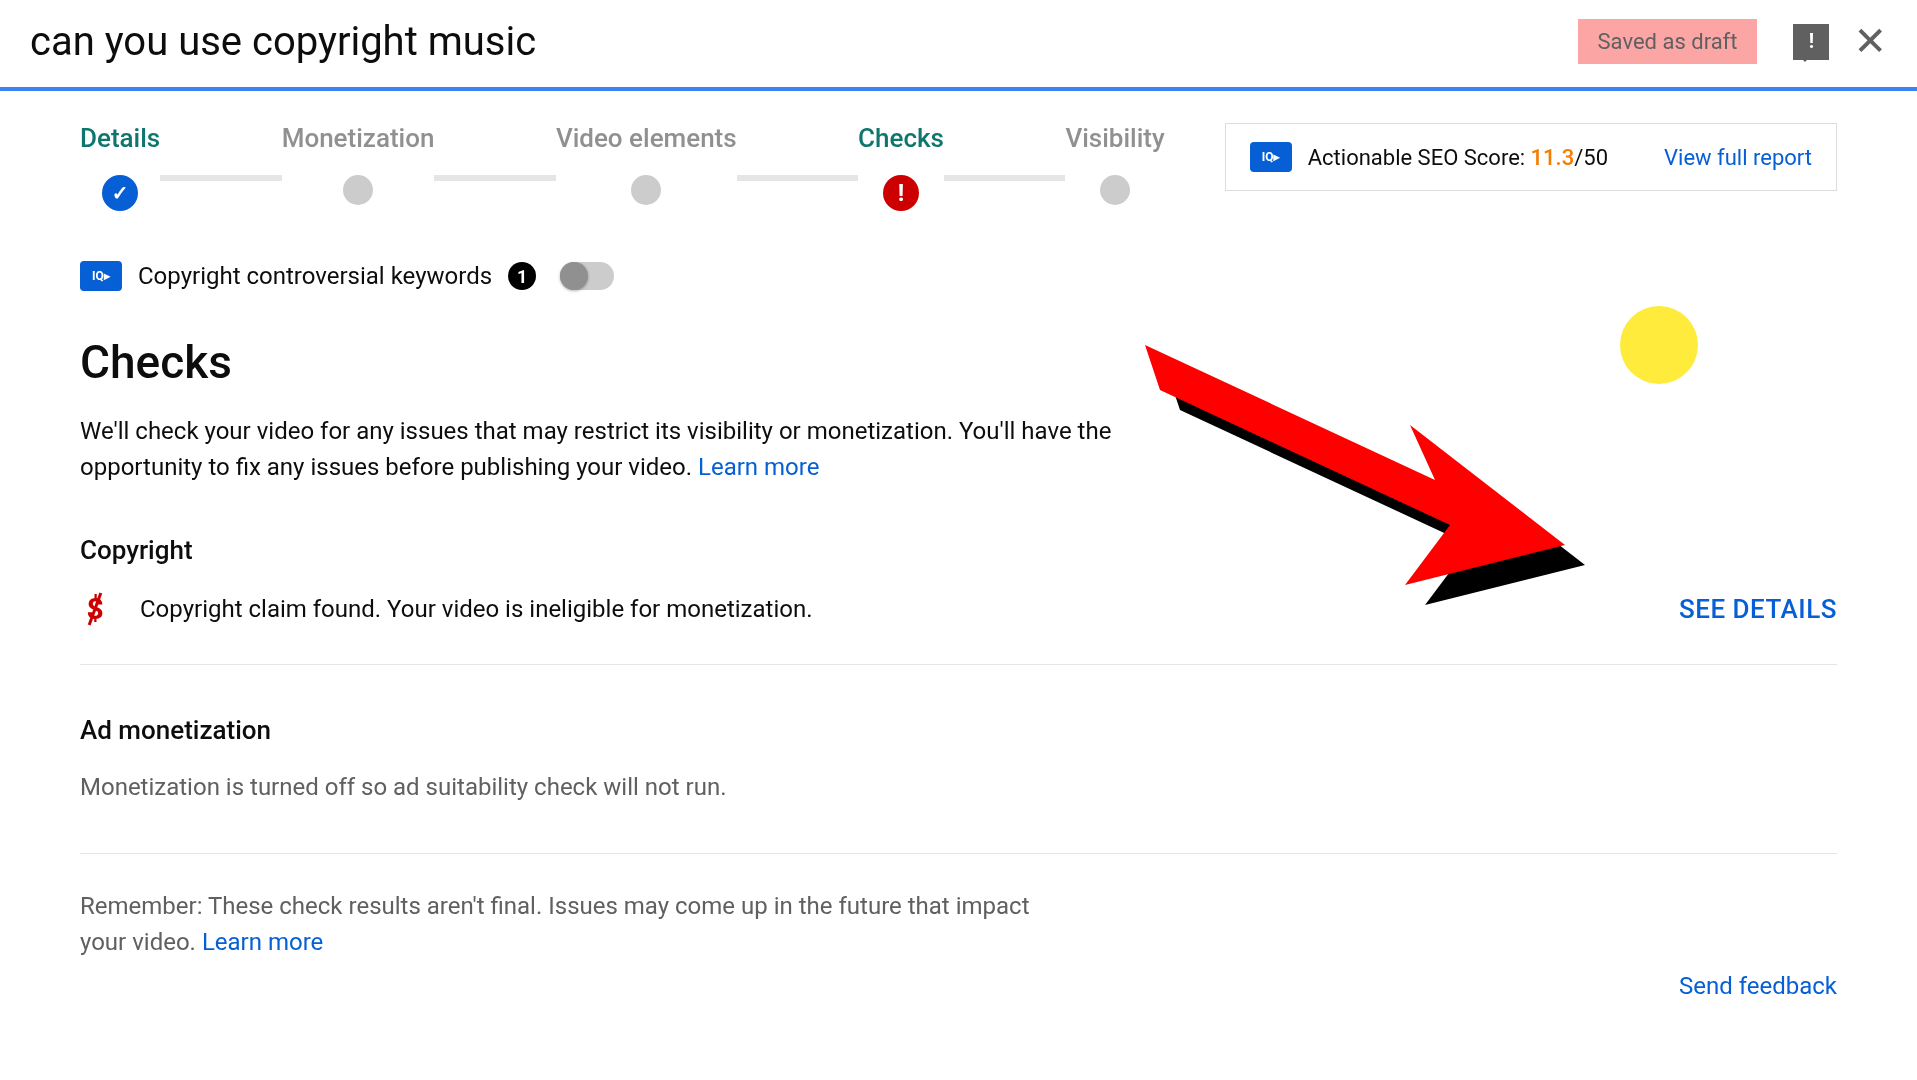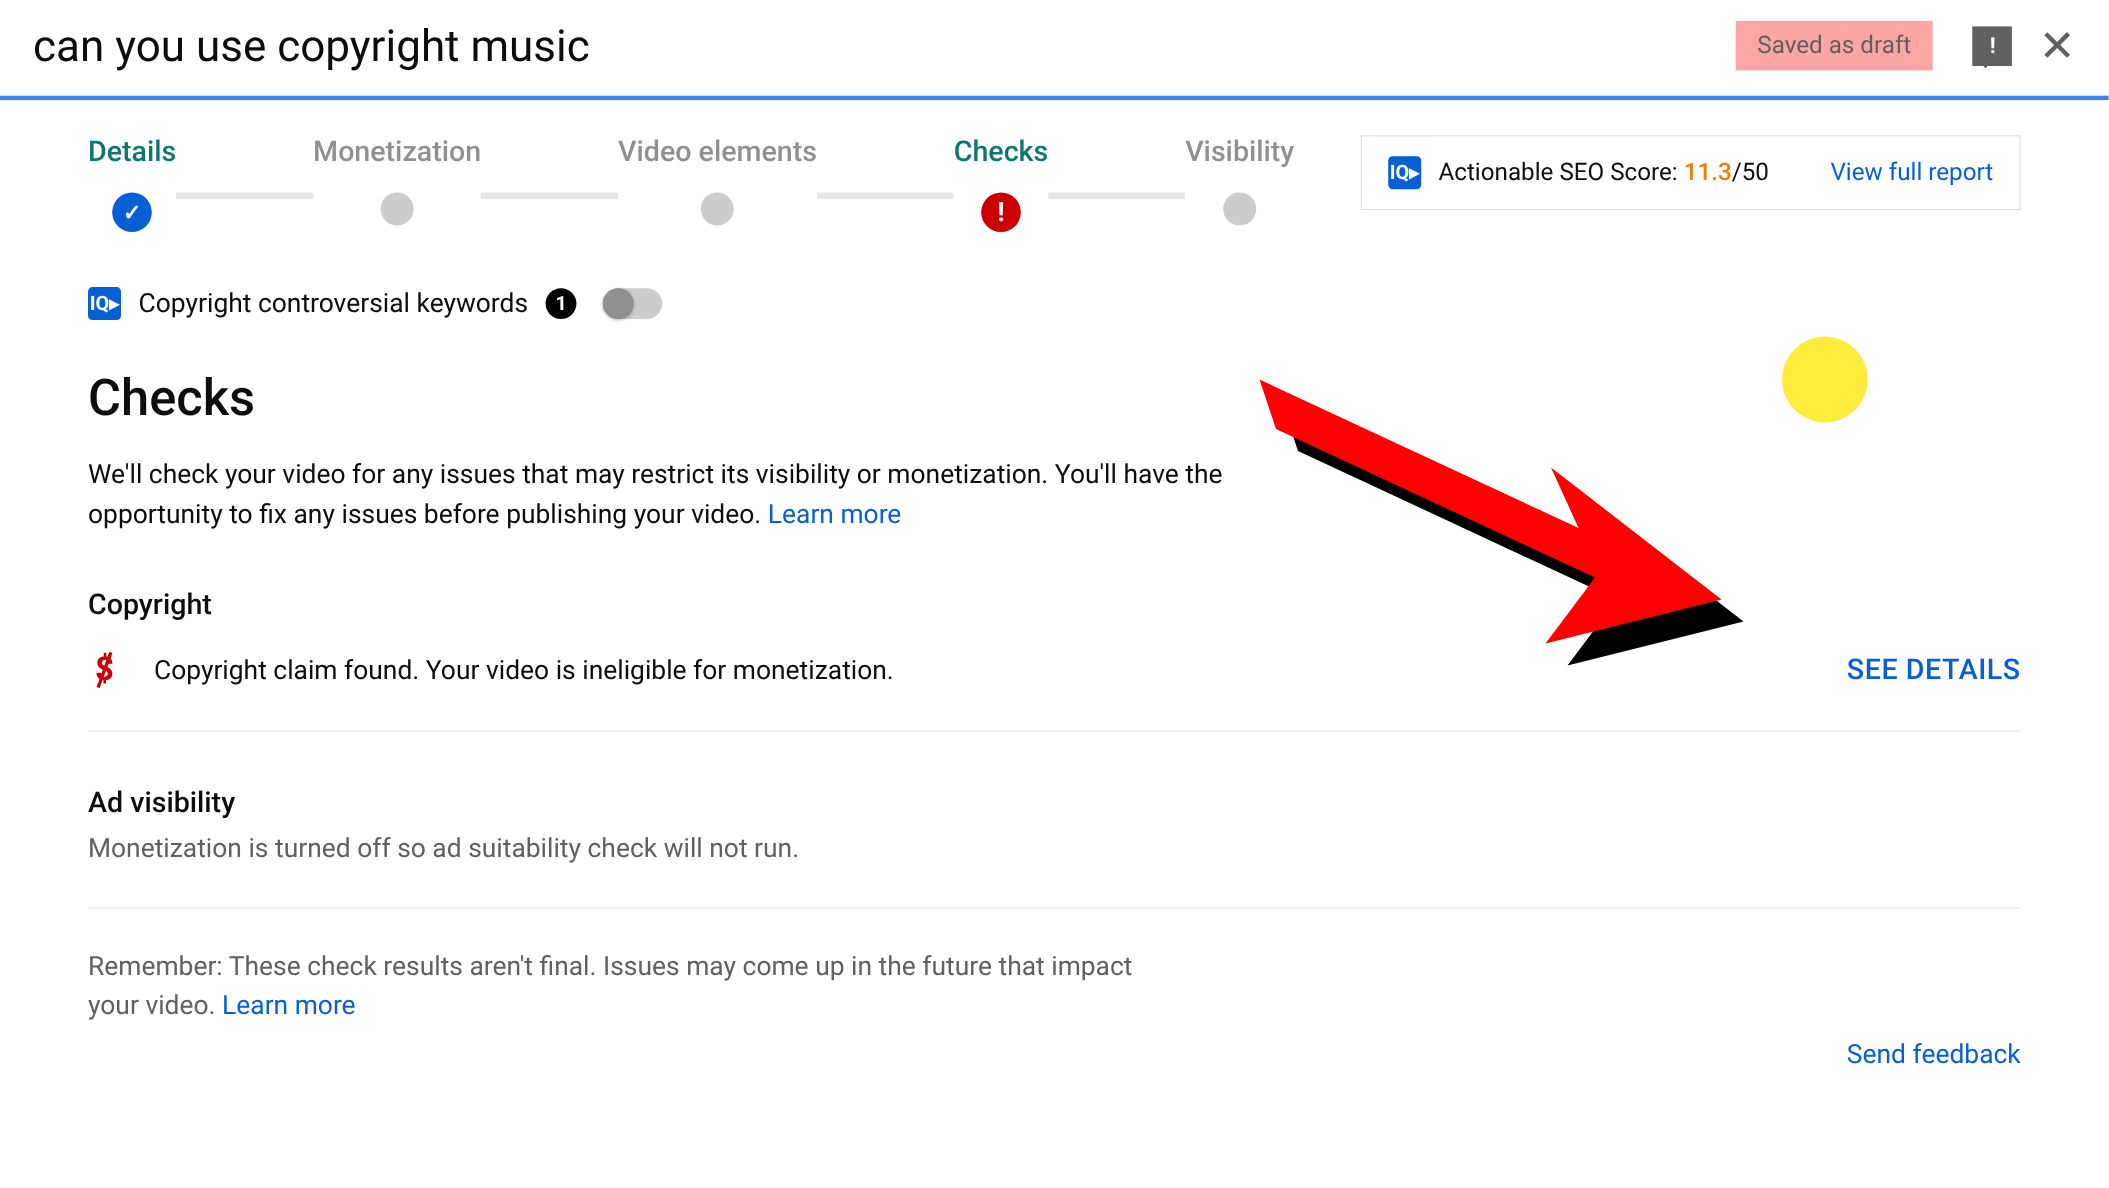--- a/index.html
+++ b/index.html
@@ -17,39 +17,39 @@
   .step { text-align: center; position: relative; }
   .step-label { font-size: 26px; font-weight: 500; color: #909090; margin-bottom: 22px; white-space: nowrap; }
   .step.active .step-label, .step.current .step-label { color: #0f766e; }
   .step-circle { width: 30px; height: 30px; border-radius: 50%; background: #ccc; margin: 0 auto; display: flex; align-items: center; justify-content: center; color:#fff; font-weight:bold; position:relative; z-index:2; }
   .step.done .step-circle { background: #065fd4; width:36px; height:36px; }
   .step.error .step-circle { background: #cc0000; width:36px; height:36px; }
   .step.done .step-circle::after { content:'✓'; font-size:20px; }
   .step.error .step-circle::after { content:'!'; font-size:24px; }
   .step-line { height: 6px; background: #e5e5e5; flex: 1; margin-top: 52px; }
   .seo-box { border:1px solid #ddd; padding: 18px 24px; display:flex; align-items:center; gap:16px; margin-left: 60px; white-space:nowrap; }
-  .vidiq-icon { width:30px; height:30px; background:#065fd4; color:#fff; font-size:18px; font-weight:bold; display:flex; align-items:center; justify-content:center; border-radius:4px; }
+  .vidiq-icon { width:42px; height:30px; background:#065fd4; color:#fff; font-size:12px; font-weight:bold; display:flex; align-items:center; justify-content:center; border-radius:4px; }
   .seo-label { font-size: 22px; color:#0d0d0d; }
   .seo-score { color:#f57c00; font-weight:500; }
   .seo-link { color:#065fd4; font-size:22px; cursor:pointer; margin-left: 40px; }
   .toggle-row { display:flex; align-items:center; gap:16px; margin-top: 50px; }
   .toggle-label { font-size: 24px; }
   .badge-count { width:28px; height:28px; border-radius:50%; background:#000; color:#fff; display:flex; align-items:center; justify-content:center; font-weight:bold; font-size:18px; }
   .toggle-switch { width:54px; height:28px; border-radius:20px; background:#ccc; position:relative; cursor:pointer; margin-left:8px; }
   .toggle-switch::after { content:''; width:28px; height:28px; border-radius:50%; background:#909090; position:absolute; left:0; top:0; box-shadow:0 1px 3px rgba(0,0,0,0.3); }
   .section-title { font-size: 46px; font-weight: 500; margin-top: 44px; }
   .section-desc { font-size: 24px; color:#0d0d0d; margin-top: 24px; line-height:1.5; max-width: 1100px; }
   .link { color:#065fd4; cursor:pointer; }
   .subheading { font-size: 26px; font-weight: 500; margin-top: 50px; }
   .check-row { display:flex; align-items:center; margin-top: 26px; padding-bottom: 38px; border-bottom:1px solid #e5e5e5; }
   .dollar-icon { color:#cc0000; font-size:30px; font-weight:bold; position:relative; width:30px; text-align:center; margin-right: 30px; }
   .dollar-icon::after { content:''; position:absolute; left:50%; top:50%; width:3px; height:34px; background:#cc0000; transform:translate(-50%,-50%) rotate(20deg); }
   .check-text { font-size: 24px; flex:1; }
   .see-details { color:#065fd4; font-size: 26px; font-weight: 500; letter-spacing: 0.5px; cursor:pointer; }
-  .ad-desc { font-size:24px; color:#606060; margin-top:12px; padding-bottom:40px; border-bottom:1px solid #e5e5e5; }
+  .ad-desc { font-size:24px; color:#606060; margin-top:28px; padding-bottom:52px; border-bottom:1px solid #e5e5e5; }
   .footnote { font-size: 24px; color:#606060; margin-top:34px; max-width:1000px; line-height:1.5; }
   .send-feedback { color:#065fd4; font-size:24px; text-align:right; margin-top:12px; cursor:pointer; }
   .arrow-svg { position:absolute; left:1125px; top:214px; pointer-events:none; }
   .cursor-highlight { position:absolute; width:78px; height:78px; border-radius:50%; background:#ffeb3b; left:1620px; top:215px; pointer-events:none; }
 </style>
 </head>
 <body>
 
 <div class="header">
   <div class="title">can you use copyright music</div>
@@ -108,21 +108,21 @@
     <span>We'll check your video for any issues that may restrict its visibility or monetization. You'll have the opportunity to fix any issues before publishing your video. </span><span class="link">Learn more</span>
   </p>
 
   <h2 class="subheading">Copyright</h2>
   <div class="check-row">
     <div class="dollar-icon">$</div>
     <div class="check-text">Copyright claim found. Your video is ineligible for monetization.</div>
     <div class="see-details">SEE DETAILS</div>
   </div>
 
-  <h2 class="subheading">Ad visibility</h2>
+  <h2 class="subheading">Ad monetization</h2>
   <p class="ad-desc">Monetization is turned off so ad suitability check will not run.</p>
 
   <p class="footnote">
     <span>Remember: These check results aren't final. Issues may come up in the future that impact your video. </span><span class="link">Learn more</span>
   </p>
   <div class="send-feedback">Send feedback</div>
 
   <svg class="arrow-svg" width="480" height="320">
     <polygon points="40,60 330,195 305,140 460,260 300,300 345,240 55,105" fill="#000"></polygon>
     <polygon points="20,40 310,175 285,120 440,240 280,280 325,220 35,85" fill="#ff0000"></polygon>

